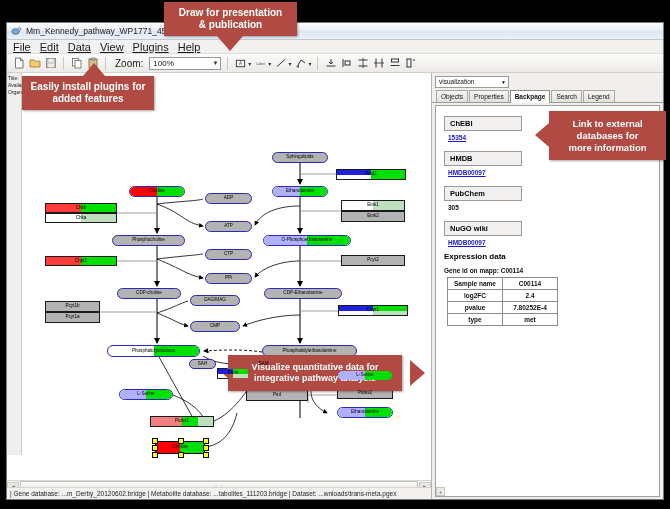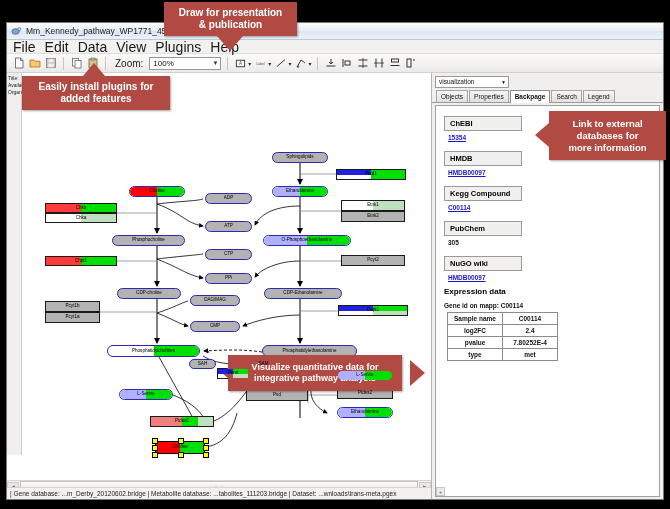--- a/index.html
+++ b/index.html
@@ -9,21 +9,21 @@
   
   .window{position:absolute;left:6px;top:22px;width:658px;height:478px;background:#f0efee;
           border:1px solid #7a7a7a;box-sizing:border-box;}
   .titlebar{height:17px;background:linear-gradient(180deg,#fdfdfd 0%,#e8eef5 48%,#dde6f0 52%,#eaf1f8 100%);
             border-bottom:1px solid #bfc8d2;display:flex;align-items:center;padding-left:4px;box-sizing:border-box;}
   .titlebar .tb-icon{width:11px;height:11px;margin-right:4px;flex:none;}
   .titlebar .tb-text{font-size:8.5px;color:#222;white-space:nowrap;overflow:hidden;}
 
   .menubar{height:14px;background:#f2f1ef;border-bottom:1px solid #dfdedc;display:flex;align-items:center;
            padding-left:6px;box-sizing:border-box;gap:9px;}
-  .menubar span{font-size:14px;color:#1a1a1a;}
+  .menubar span{font-size:11px;color:#1a1a1a;text-decoration:underline;}
 
   .toolbar{height:19px;background:linear-gradient(180deg,#fbfbfa,#eceae7);border-bottom:1px solid #d3d1ce;
            display:flex;align-items:center;padding-left:5px;box-sizing:border-box;gap:3px;}
   .tb-btn{width:13px;height:13px;display:flex;align-items:center;justify-content:center;}
   .sep{width:1px;height:13px;background:#c9c7c4;margin:0 3px;}
   .zoomlabel{font-size:10px;color:#222;margin-left:3px;margin-right:3px;}
   .combo{height:13px;border:1px solid #9a9a9a;background:#fff;display:flex;align-items:center;
          justify-content:space-between;box-sizing:border-box;padding:0 2px 0 3px;font-size:8px;color:#111;}
   .combo .arw{font-size:6px;color:#333;}
   .split{display:flex;align-items:center;gap:1px;}
@@ -486,24 +486,20 @@
         <div class="backpage">
           <div class="dbblock">
             <div class="dbhead">ChEBI</div>
             <a class="dblink" href="#">15354</a>
           </div>
           <div class="dbblock">
             <div class="dbhead">HMDB</div>
             <a class="dblink" href="#">HMDB00097</a>
           </div>
           <div class="dbblock">
-            <div class="dbhead">Kegg Compound</div>
-            <a class="dblink" href="#">C00114</a>
-          </div>
-          <div class="dbblock">
             <div class="dbhead">PubChem</div>
             <span class="dbplain">305</span>
           </div>
           <div class="dbblock">
             <div class="dbhead">NuGO wiki</div>
             <a class="dblink" href="#">HMDB00097</a>
           </div>
 
           <div class="exprtitle">Expression data</div>
           <div class="geneid">Gene id on mapp: C00114</div>
@@ -532,21 +528,21 @@
       </div>
     </div>
   </div>
 
   <div class="callout" style="left:164px;top:2px;width:133px;height:34px;flex-direction:column;font-size:10px;line-height:12px;">
     <span>Draw for presentation</span>
     <span>&amp; publication</span>
   </div>
   <div class="arrowdown" style="left:217px;top:36px;"></div>
 
-  <div class="callout" style="left:22px;top:76px;width:148px;height:34px;flex-direction:column;font-size:10px;line-height:12px;">
+  <div class="callout" style="left:22px;top:76px;width:132px;height:34px;flex-direction:column;font-size:10px;line-height:12px;">
     <span>Easily install plugins for</span>
     <span>added features</span>
   </div>
   <div class="arrowup" style="left:83px;top:63px;"></div>
 
   <div class="callout" style="left:549px;top:111px;width:117px;height:49px;flex-direction:column;font-size:9.5px;line-height:12px;">
     <span>Link  to external</span>
     <span>databases  for</span>
     <span>more information</span>
   </div>

